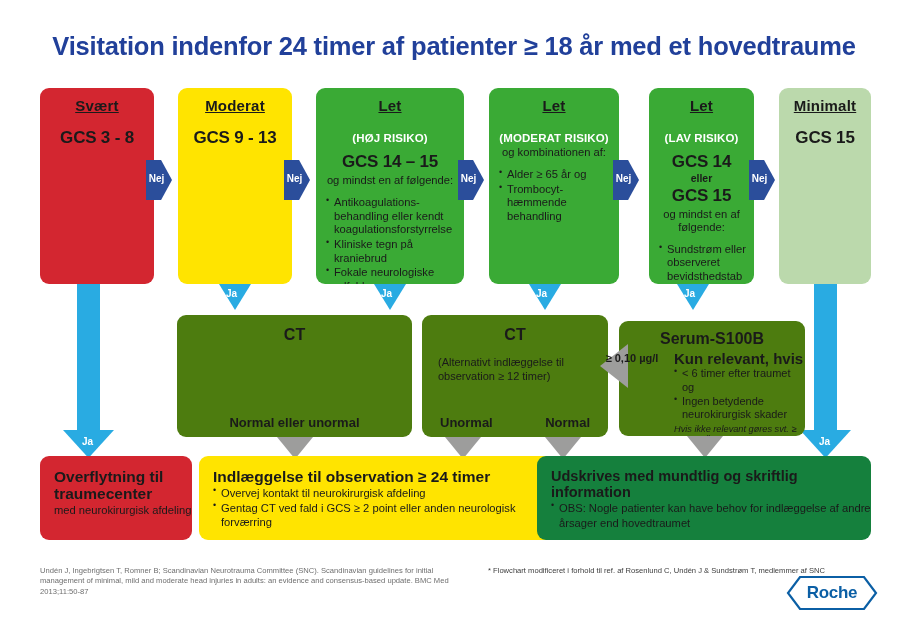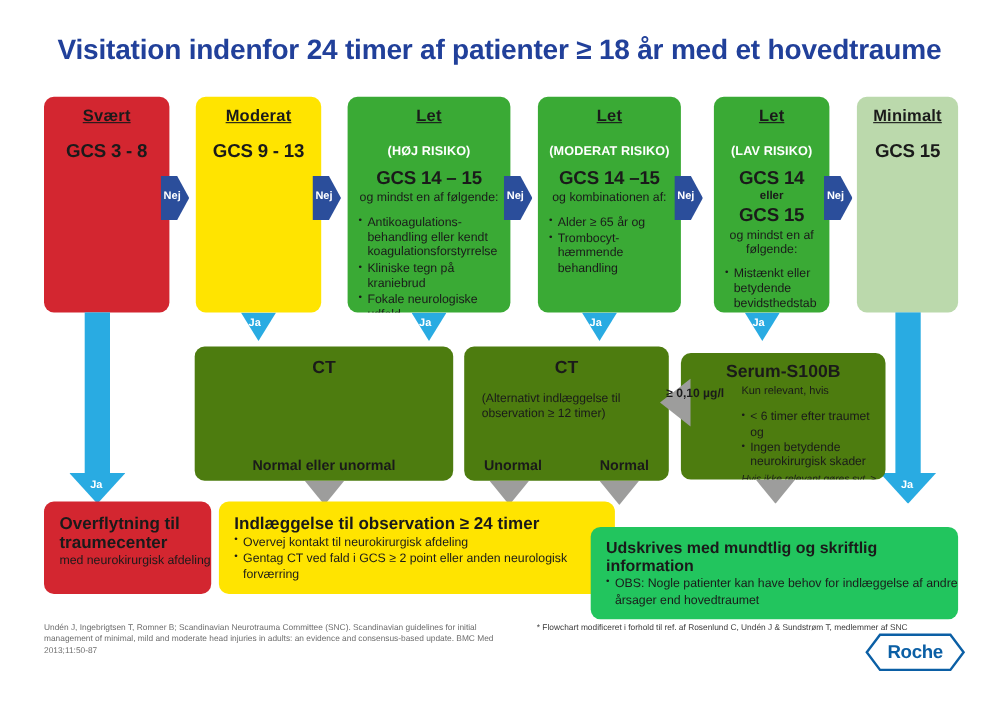--- a/index.html
+++ b/index.html
@@ -23,21 +23,21 @@
   
   .box {
     position: absolute;
     border-radius: 9px;
     color: #1a1a1a;
     overflow: hidden;
   }
   .box.red    { background: #D32630; }
   .box.yellow { background: #FFE400; }
   .box.green  { background: #3AAA35; }
-  .box.green2 { background: #22c55e; margin-top: 23px; }
+  .box.green2 { background: #15803d; }
   .box.lgreen { background: #BBD9AC; }
   .box.gray   { background: #4d7c0f; }
 
   .hdr {
     text-align: center;
     font-weight: bold;
     text-decoration: underline;
     font-size: 15px;
     margin-top: 9px;
     letter-spacing: 0.2px;
@@ -96,21 +96,21 @@
     font-size: 11px; line-height: 1.25; color: #1a1a1a;
     margin: 12px 16px 0 16px; text-align: left;
   }
   .ct-foot {
     position: absolute; bottom: 7px;
     font-weight: bold; font-size: 13px; color: #1a1a1a;
   }
 
   
   .s-title { text-align: center; font-weight: bold; font-size: 16px; margin-top: 9px; color:#1a1a1a;}
-  .s-line { font-size: 10px; margin: 2px 0 12px 55px; color:#1a1a1a; }
+  .s-line { font-size: 15px; margin: 2px 0 0 55px; color:#1a1a1a;font-weight:bold; }
   .s-ital { font-size: 9.2px; font-style: italic; margin: 2px 0 0 55px; color:#1a1a1a; }
   ul.s-bl { list-style:none; margin: 0 0 0 55px; padding:0; font-size:11px; line-height:1.25; }
   ul.s-bl li { position: relative; padding-left: 8px; }
   ul.s-bl li:before { content:"\2022"; position:absolute; left:0; top:-1px; font-size:9px;}
 
   
   .s-flag {
     position: absolute; left: 0px; top: 42px;
     width: 52px; text-align: right;
     font-size: 11px; font-weight: bold; line-height: 1.2; color: #1a1a1a;
@@ -209,37 +209,36 @@
       <li>Kliniske tegn på kraniebrud</li>
       <li>Fokale neurologiske udfald</li>
       <li>Kramper efter traumet</li>
 
     </ul>
   </div>
 
   <div class="box green" style="left:489px; top:88px; width:130px; height:196px;">
     <div class="hdr">Let </div>
     <div class="subhdr">(MODERAT RISIKO)</div>
-    <div class="gcs tight">GCS 14 –15</div>
     <div class="sub">og kombinationen af:</div>
     <ul class="bl">
       <li>Alder ≥ 65 år og</li>
       <li>Trombocyt-hæmmende behandling</li>
     </ul>
   </div>
 
   <div class="box green" style="left:649px; top:88px; width:105px; height:196px;">
     <div class="hdr">Let </div>
     <div class="subhdr">(LAV RISIKO)</div>
     <div class="gcs tight">GCS 14</div>
     <div class="eller">eller</div>
     <div class="gcs small-gap">GCS 15</div>
     <div class="sub">og mindst en af følgende:</div>
     <ul class="bl">
-      <li>Mistænkt eller betydende bevidsthedstab</li>
+      <li>Sundstrøm eller observeret bevidsthedstab</li>
       <li>Gentagne opkastninger</li>
     </ul>
   </div>
 
   <div class="box lgreen" style="left:779px; top:88px; width:92px; height:196px;">
     <div class="hdr">Minimalt</div>
     <div class="gcs">GCS 15</div>
   </div>
 
   <div class="nej" style="left:146px; top:160px;">

